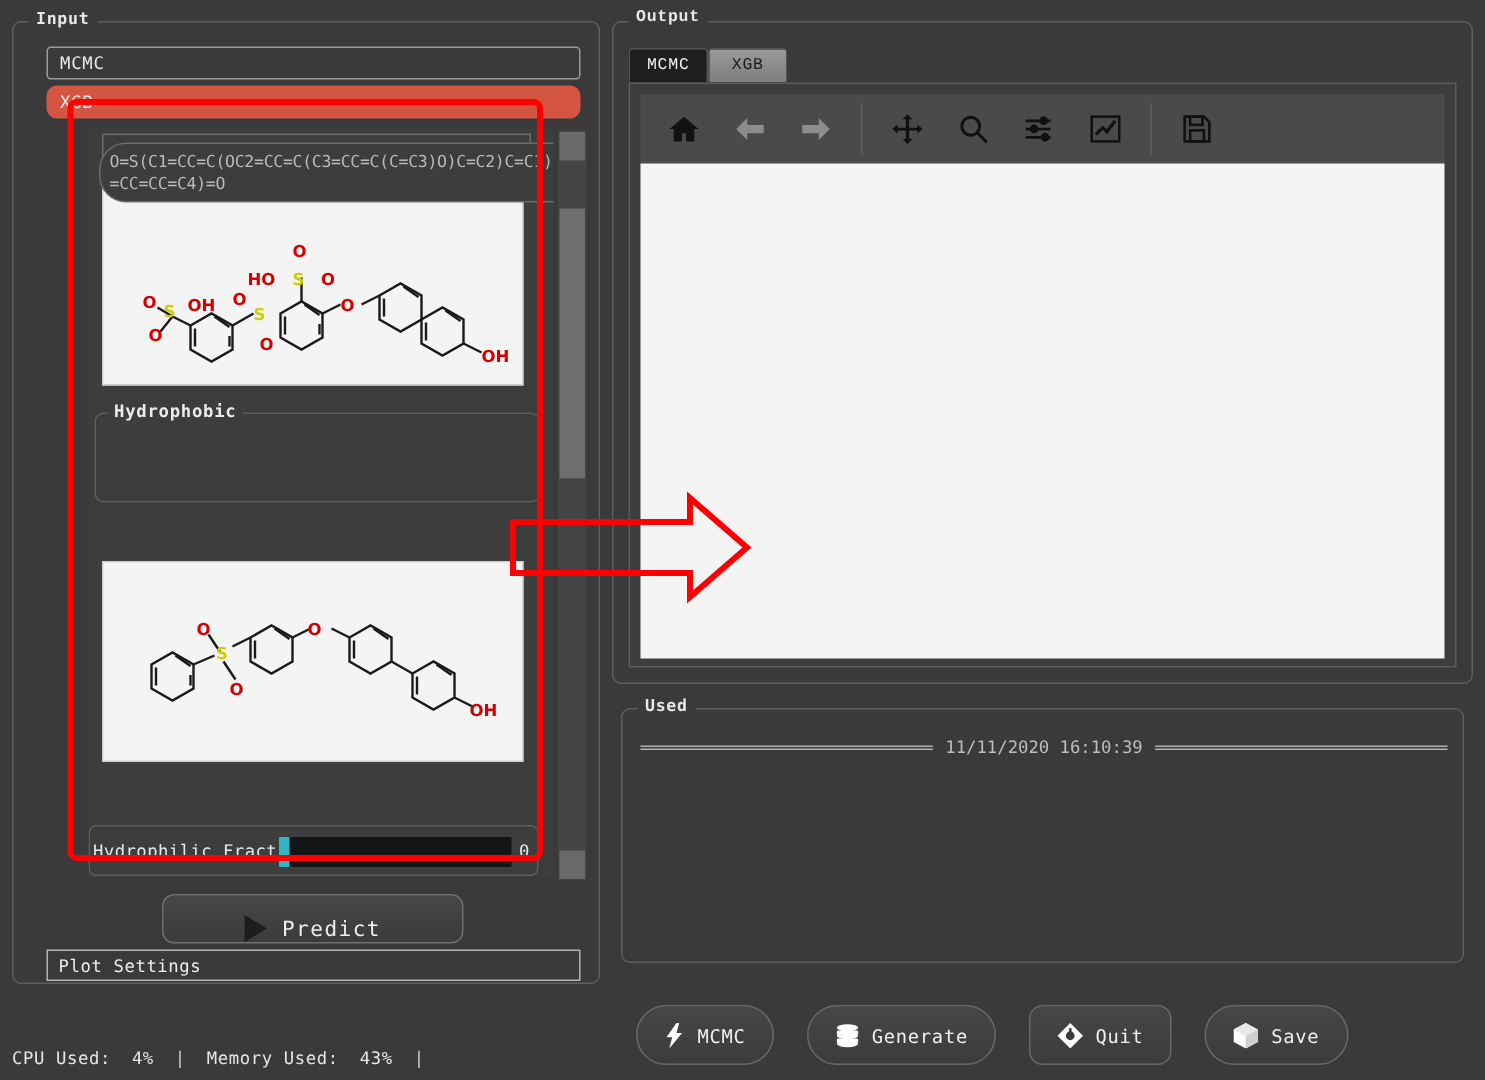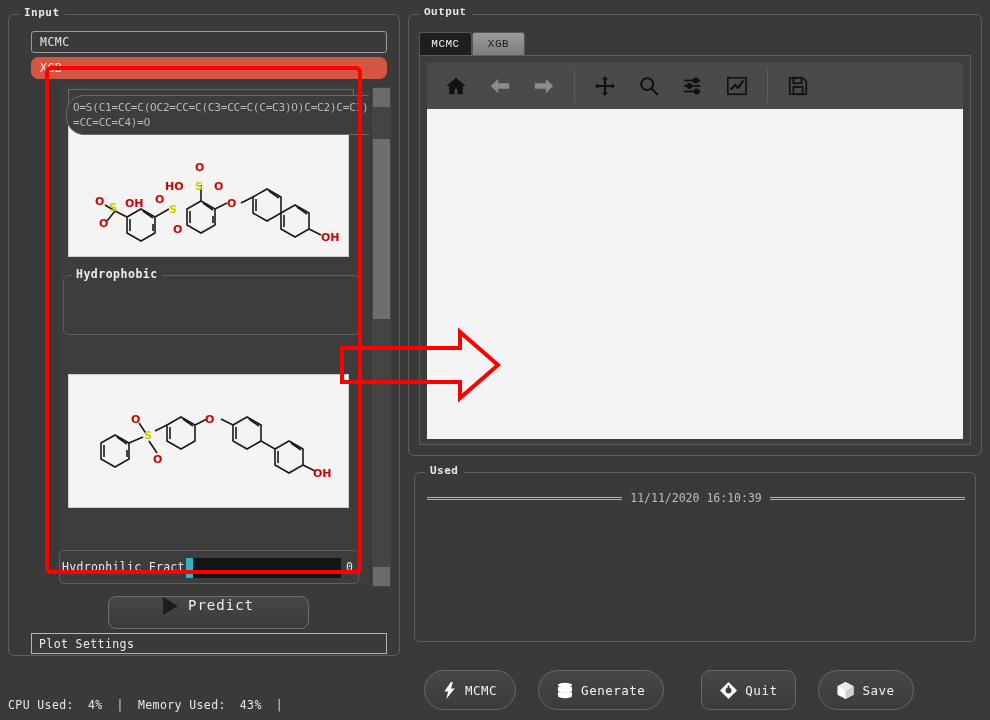--- a/index.html
+++ b/index.html
@@ -133,21 +133,21 @@
     width: 17px; height: 180px; background: #6e6e6e;
   }
 
   
   #predict-btn {
     position: absolute;
     left: 99px; top: 581px; width: 201px; height: 33px;
     border: 1px solid #6f6f6f;
     border-radius: 8px;
     background: linear-gradient(#474747, #3b3b3b);
-    display: flex; align-items: flex-start; justify-content: center;
+    display: flex; align-items: flex-end; justify-content: center;
     gap: 10px;
     color: #eee; font-size: 14px; letter-spacing: 1px;
   }
   .play-tri {
     width: 0; height: 0;
     border-left: 15px solid #1d1d1d;
     border-top: 9px solid transparent;
     border-bottom: 9px solid transparent;
   }
 
@@ -236,21 +236,21 @@
   .action-btn {
     height: 40px;
     border: 1px solid #686868;
     border-radius: 20px;
     background: linear-gradient(#464646, #3c3c3c);
     display: flex; align-items: center; justify-content: center;
     gap: 8px;
     padding: 0 18px;
     color: #f0f0f0; font-size: 12.5px; letter-spacing: .5px;
   }
-  .action-btn.rect { border-radius: 9px; margin-left: 15px; }
+  .action-btn.rect { border-radius: 9px; }
   .action-btn .bicon { display: flex; align-items: center; color: #fff; }
 
   
   #status-bar {
     position: absolute; left: 0; top: 690px;
     width: 990px; height: 30px;
     display: flex; align-items: center;
     padding-left: 8px;
     color: #e6e6e6; font-size: 11.5px; letter-spacing: .4px;
     gap: 14px;

